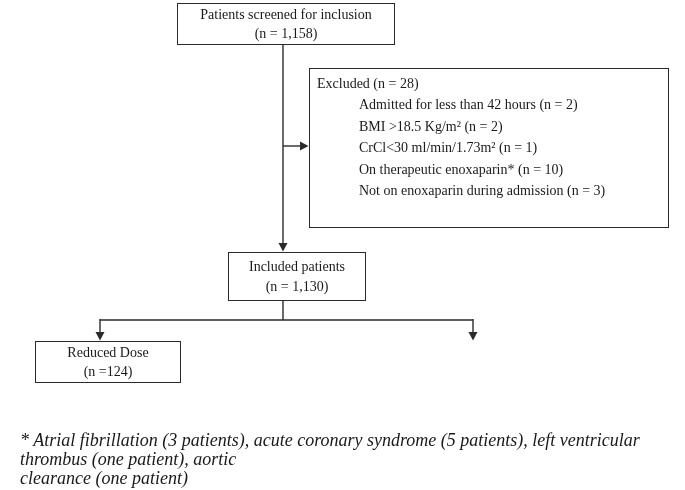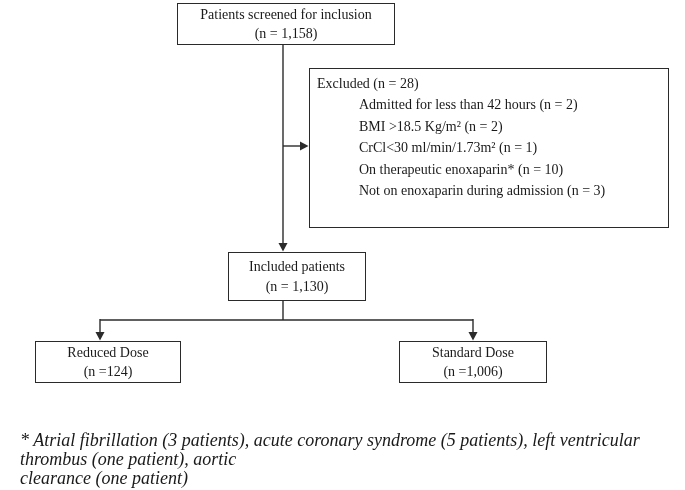--- a/index.html
+++ b/index.html
@@ -102,24 +102,20 @@
   <div id="included-box" class="box centered">
     <div>Included patients</div>
     <div>(n = 1,130)</div>
   </div>
 
   <div id="reduced-box" class="box centered">
     <div>Reduced Dose</div>
     <div>(n =124)</div>
   </div>
 
-  <div id="standard-box" class="box centered">
-    <div>Standard Dose</div>
-    <div>(n =1,006)</div>
-  </div>
 
   <div id="footnote-asterisk" class="footnote">
     <div>* Atrial fibrillation (3 patients), acute coronary syndrome (5 patients), left ventricular thrombus (one patient), aortic</div>
     <div>clearance (one patient)</div>
   </div>
 
 
 </div>
 
 </body></html>

